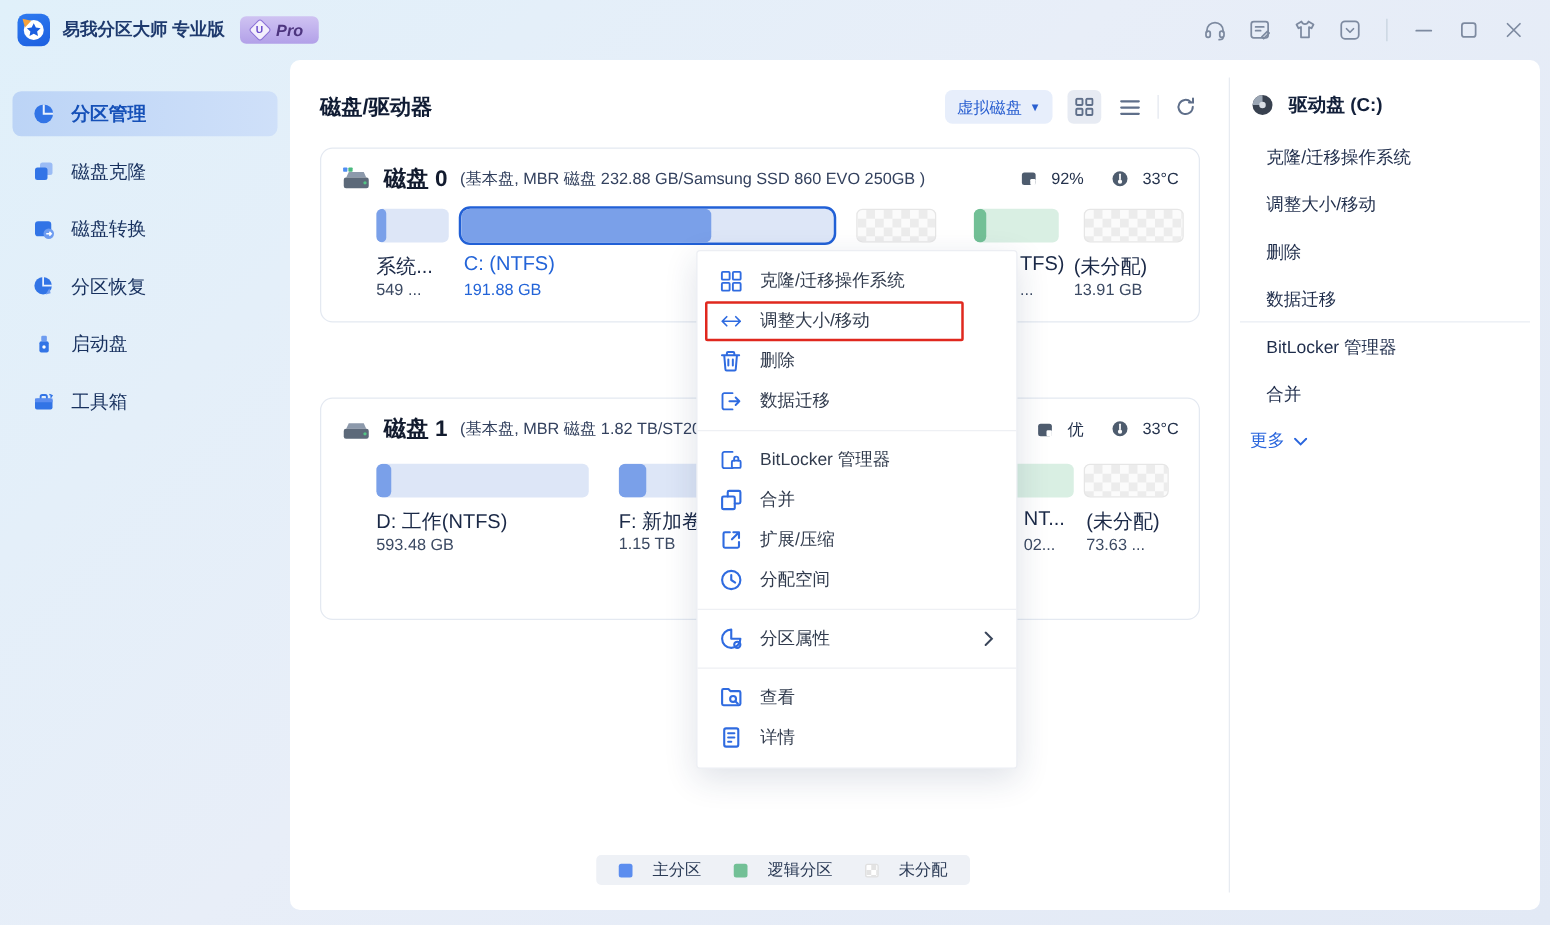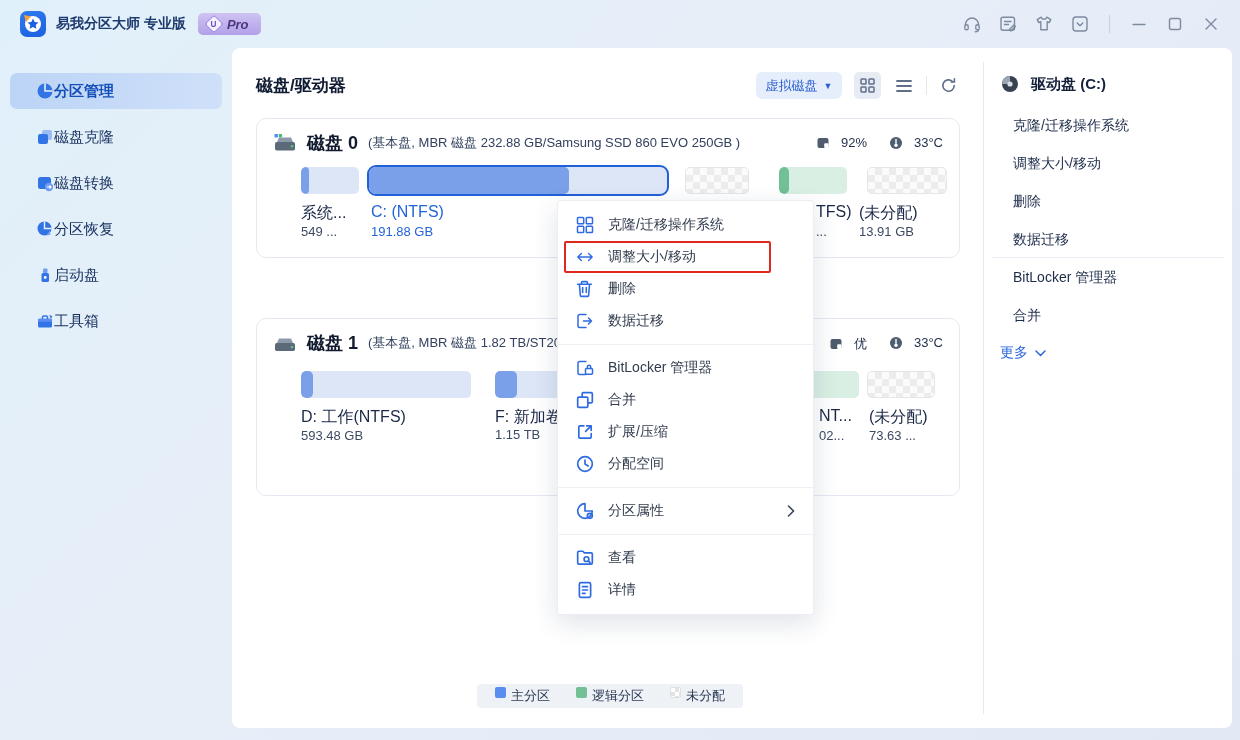--- a/index.html
+++ b/index.html
@@ -5,37 +5,37 @@
   * { margin:0; padding:0; box-sizing:border-box; }
   html,body { width:1240px; height:740px; overflow:hidden; }
   body {
     font-family:"Liberation Sans","DejaVu Sans",sans-serif;
     background:linear-gradient(135deg,#e0f0fa 0%,#e8eef8 45%,#e2e9f5 100%);
     color:#1b2947; position:relative;
   }
 
   
   .titlebar { position:absolute; left:0; top:0; width:1240px; height:48px; display:flex; align-items:center; }
-  .app-id { display:flex; align-items:center; gap:10px; padding-left:20px;text-align:right; }
+  .app-id { display:flex; align-items:center; gap:10px; padding-left:14px;text-align:right; }
   .app-logo { width:26px; height:26px; border-radius:7px; background:linear-gradient(160deg,#2f7bf0,#1c5fe0); position:relative; }
   .app-logo svg { position:absolute; inset:0; }
   .app-title { font-size:14px; font-weight:bold; color:#1e3a6e; }
   .pro-badge { display:flex; align-items:center; gap:5px; height:22px; padding:0 12px 0 8px;
     background:linear-gradient(180deg,#cfc3f2,#b2a0e8); border-radius:5px; margin-left:2px; }
   .u-diamond { width:16px; height:16px; background:#f3effc; border:1.5px solid #8a6fd6; transform:rotate(45deg) scale(.82); border-radius:3px; display:flex; align-items:center; justify-content:center; }
   .u-diamond span { transform:rotate(-45deg); font-size:10px; font-weight:bold; color:#6a4ccc; }
   .pro-text { font-style:italic; font-weight:bold; font-size:13px; color:#4d357f; }
   .tb-actions { margin-left:auto; display:flex; align-items:center; gap:14px; padding-right:18px; }
   .tb-btn { width:22px; height:22px; display:flex; align-items:center; justify-content:center; }
   .tb-sep { width:1px; height:18px; background:#c6d2de; margin:0 4px; }
 
   
   .sidebar { position:absolute; left:0; top:48px; width:232px; height:692px; }
   .sb-item { position:absolute; left:10px; width:212px; height:36px; border-radius:7px;
-    display:flex; align-items:center; padding-left:26px; font-size:15px; color:#17305e; }
+    display:flex; align-items:center; gap:13px; padding-left:16px; font-size:15px; color:#17305e; }
   .sb-item.active { background:linear-gradient(90deg,#bcd4f6,#cfe0f9); color:#1550b8; font-weight:bold; }
   .sb-icon { width:18px; height:18px; display:flex; }
 
   
   .content-card { position:absolute; left:232px; top:48px; width:1000px; height:680px;
     background:#ffffff; border-radius:8px; }
   .rp-divider { position:absolute; left:751px; top:14px; width:1px; height:652px; background:#e7ebf1; }
 
   
   .main-title { position:absolute; left:24px; top:26px; font-size:17px; font-weight:bold; color:#0f1b33; }
@@ -65,21 +65,21 @@
   .p-bar.logical .fill { background:#72c096; }
   .p-bar.unalloc { background:conic-gradient(#ececec 25%,#fbfbfb 0 50%,#ececec 0 75%,#fbfbfb 0) 0 0/14px 14px; border:1px solid #e6e6e6; }
   .p-bar.selected { outline:2px solid #2160d6; outline-offset:0; border-radius:7px; }
   .p-label { position:absolute; font-size:16px; color:#1b2947; white-space:nowrap; }
   .p-size { position:absolute; font-size:13px; color:#3c4a63; white-space:nowrap; }
   .p-blue { color:#2364d8 !important; }
 
   
   .legend { position:absolute; left:245px; top:636px; height:24px; background:#eef1f6; border-radius:4px;
     display:flex; align-items:center; gap:26px; padding:0 18px; font-size:13px; color:#2a3a55; }
-  .lg-item { display:flex; align-items:flex-start; gap:5px; }
+  .lg-item { display:flex; align-items:center; gap:16px; }
   .lg-sq { width:11px; height:11px; border-radius:2px; }
   .lg-sq.unalloc { background:conic-gradient(#e3e3e3 25%,#fff 0 50%,#e3e3e3 0 75%,#fff 0) 0 0/8px 8px; border:1px solid #e0e0e0; }
 
   
   .rp-head { position:absolute; left:768px; top:26px; display:flex; align-items:center; gap:11px;
     font-size:15px; font-weight:bold; color:#13203a; }
   .rp-item { position:absolute; left:768px; display:flex; align-items:center; gap:13px; font-size:14px; color:#1e2c4a; height:24px; }
   .rp-sep { position:absolute; left:760px; top:209px; width:232px; height:1px; background:#e9edf3; }
   .rp-more { position:absolute; left:768px; top:296px; font-size:14px; color:#2a66dd; display:flex; align-items:center; gap:7px; }
 

